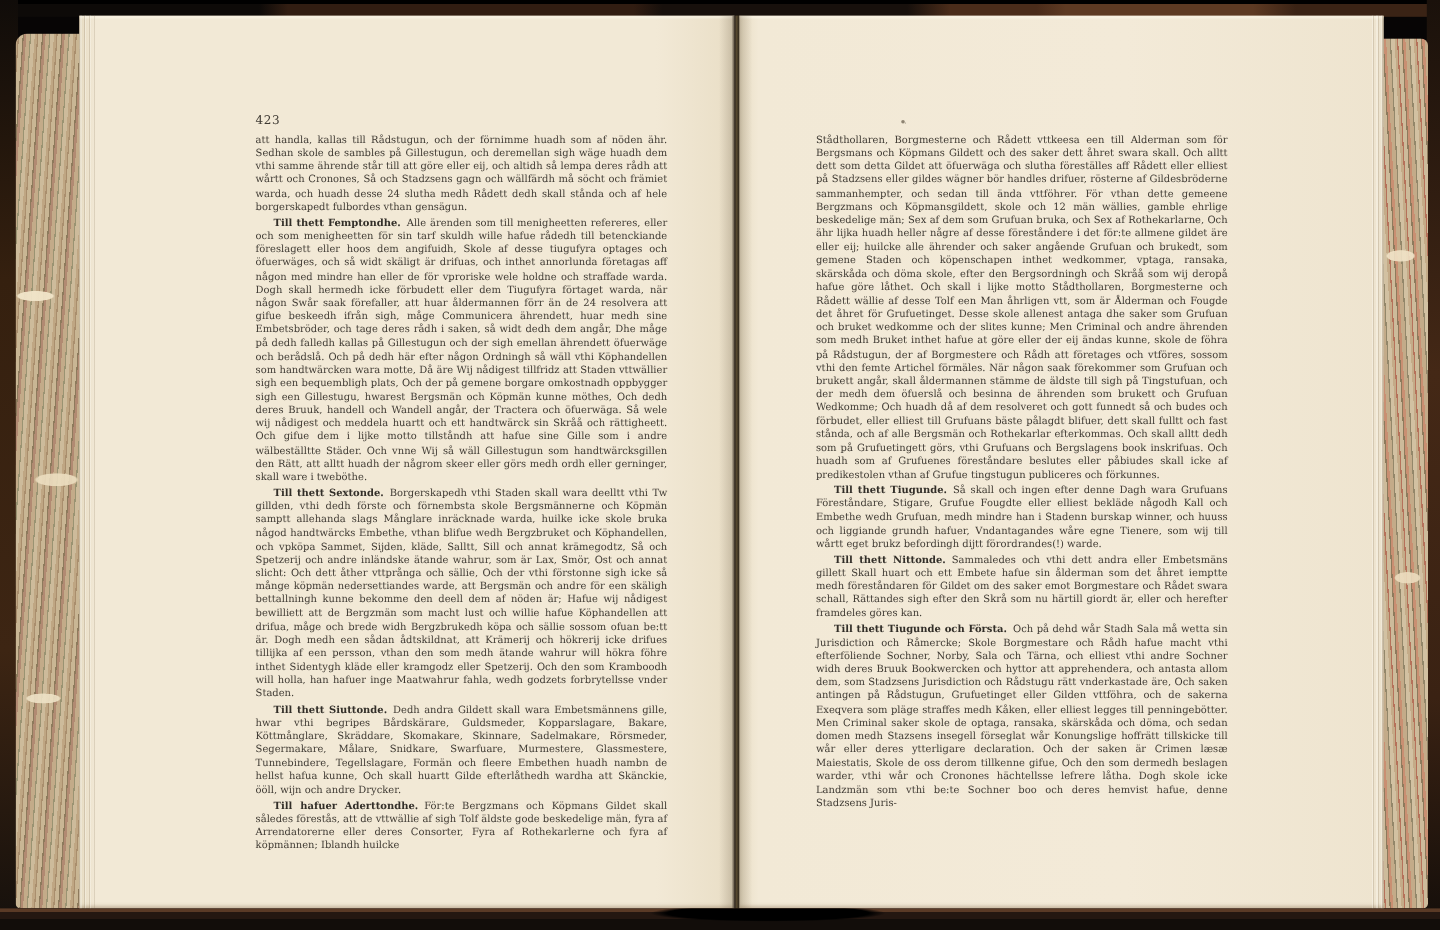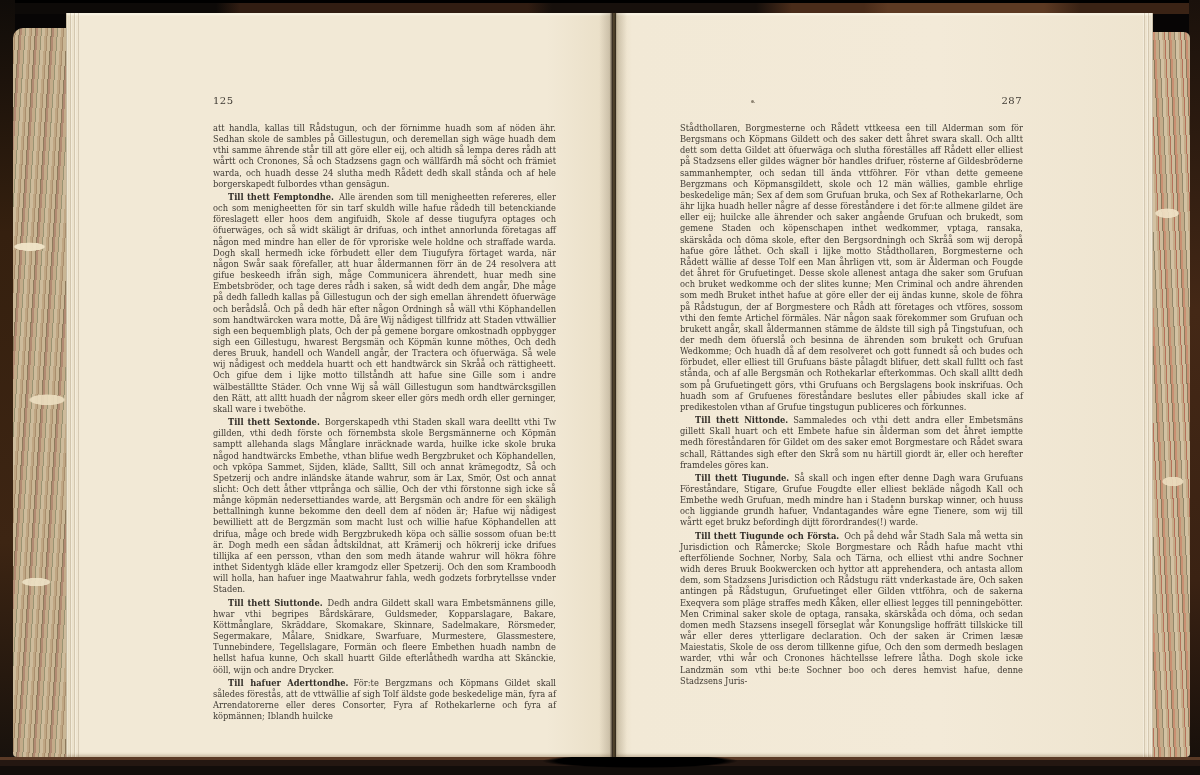--- a/index.html
+++ b/index.html
@@ -42,21 +42,21 @@
   .page.left::before{content:"";position:absolute;left:0;top:0;bottom:0;width:13px;
     background:repeating-linear-gradient(90deg,rgba(120,100,70,.22) 0 1px,rgba(255,255,250,.3) 1px 2px,rgba(0,0,0,0) 2px 4px);}
   .page.right::after{content:"";position:absolute;right:0;top:0;bottom:0;width:12px;
     background:repeating-linear-gradient(90deg,rgba(0,0,0,0) 0 2px,rgba(255,255,250,.3) 2px 3px,rgba(120,100,70,.22) 3px 4px);}
   .gutter{position:absolute;left:599px;top:13px;width:28px;height:744px;
     background:linear-gradient(90deg,rgba(0,0,0,0) 0,rgba(95,80,58,.22) 38%,#3c3226 49%,#57492f 53%,rgba(95,80,58,.22) 64%,rgba(0,0,0,0) 100%);}
   
   .pagenum{position:absolute;top:95px;font-size:10px;color:#3f3a33;letter-spacing:.5px;}
   .pagenum.l{left:213px;}
   .pagenum.r{left:680px;width:342px;text-align:right;}
-  .textblock{position:absolute;top:123px;width:343px;color:#3f3a33;
+  .textblock{position:absolute;top:111px;width:343px;color:#3f3a33;
     font-size:8.3px;line-height:11.15px;text-align:justify;
     text-rendering:optimizeLegibility;}
   .textblock.l{left:213px;}
   .textblock.r{left:680px;}
   .para{margin:0 0 2px 0;text-indent:15px;}
   .para.cont{text-indent:0;}
   .phead{font-weight:bold;color:#322e28;margin-right:5px;margin-top:44px;}
   .phead:empty{margin-right:0;}
   .speck{position:absolute;left:751px;top:100px;width:3px;height:3px;border-radius:50%;
     background:#8d8372;box-shadow:2px 1px 0 -1px #9a9080;}
@@ -70,22 +70,21 @@
   <div class="cover-right"></div>
   <div class="marble left"></div>
   <div class="marble right"></div>
 
   <div class="page left"></div>
   <div class="page right"></div>
   <div class="gutter"></div>
   <div class="cover-bottom"></div>
   <div class="speck"></div>
 
-  <div class="pagenum l">125</div>
-  <div class="pagenum r">287</div>
+  <div class="pagenum l">423</div>
 
   <div class="textblock l">
     <p class="para cont">
       <span class="phead"></span><span>att handla, kallas till Rådstugun, och der förnimme huadh som af nöden ähr. Sedhan skole de sambles på Gillestugun, och deremellan sigh wäge huadh dem vthi samme ährende står till att göre eller eij, och altidh så lempa deres rådh att wårtt och Cronones, Så och Stadzsens gagn och wällfärdh må söcht och främiet warda, och huadh desse 24 slutha medh Rådett dedh skall stånda och af hele borgerskapedt fulbordes vthan gensägun.</span>
     </p>
     <p class="para">
       <span class="phead">Till thett Femptondhe.</span><span>Alle ärenden som till menigheetten refereres, eller och som menigheetten för sin tarf skuldh wille hafue rådedh till betenckiande föreslagett eller hoos dem angifuidh, Skole af desse tiugufyra optages och öfuerwäges, och så widt skäligt är drifuas, och inthet annorlunda företagas aff någon med mindre han eller de för vproriske wele holdne och straffade warda. Dogh skall hermedh icke förbudett eller dem Tiugufyra förtaget warda, när någon Swår saak förefaller, att huar åldermannen förr än de 24 resolvera att gifue beskeedh ifrån sigh, måge Communicera ährendett, huar medh sine Embetsbröder, och tage deres rådh i saken, så widt dedh dem angår, Dhe måge på dedh falledh kallas på Gillestugun och der sigh emellan ährendett öfuerwäge och berådslå. Och på dedh här efter någon Ordningh så wäll vthi Köphandellen som handtwärcken wara motte, Då äre Wij nådigest tillfridz att Staden vttwällier sigh een bequembligh plats, Och der på gemene borgare omkostnadh oppbygger sigh een Gillestugu, hwarest Bergsmän och Köpmän kunne möthes, Och dedh deres Bruuk, handell och Wandell angår, der Tractera och öfuerwäga. Så wele wij nådigest och meddela huartt och ett handtwärck sin Skråå och rättigheett. Och gifue dem i lijke motto tillståndh att hafue sine Gille som i andre wälbeställtte Städer. Och vnne Wij så wäll Gillestugun som handtwärcksgillen den Rätt, att alltt huadh der någrom skeer eller görs medh ordh eller gerninger, skall ware i tweböthe.</span>
     </p>
     <p class="para">
       <span class="phead">Till thett Sextonde.</span><span>Borgerskapedh vthi Staden skall wara deelltt vthi Tw gillden, vthi dedh förste och förnembsta skole Bergsmännerne och Köpmän samptt allehanda slags Månglare inräcknade warda, huilke icke skole bruka någod handtwärcks Embethe, vthan blifue wedh Bergzbruket och Köphandellen, och vpköpa Sammet, Sijden, kläde, Salltt, Sill och annat krämegodtz, Så och Spetzerij och andre inländske ätande wahrur, som är Lax, Smör, Ost och annat slicht: Och dett åther vttprånga och sällie, Och der vthi förstonne sigh icke så månge köpmän nedersettiandes warde, att Bergsmän och andre för een skäligh bettallningh kunne bekomme den deell dem af nöden är; Hafue wij nådigest bewilliett att de Bergzmän som macht lust och willie hafue Köphandellen att drifua, måge och brede widh Bergzbrukedh köpa och sällie sossom ofuan be:tt är. Dogh medh een sådan ådtskildnat, att Krämerij och hökrerij icke drifues tillijka af een persson, vthan den som medh ätande wahrur will hökra föhre inthet Sidentygh kläde eller kramgodz eller Spetzerij. Och den som Kramboodh will holla, han hafuer inge Maatwahrur fahla, wedh godzets forbrytellsse vnder Staden.</span>
@@ -96,22 +95,22 @@
     <p class="para">
       <span class="phead">Till hafuer Aderttondhe.</span><span>För:te Bergzmans och Köpmans Gildet skall således förestås, att de vttwällie af sigh Tolf äldste gode beskedelige män, fyra af Arrendatorerne eller deres Consorter, Fyra af Rothekarlerne och fyra af köpmännen; Iblandh huilcke</span>
     </p>
   </div>
 
   <div class="textblock r">
     <p class="para cont">
       <span class="phead"></span><span>Stådthollaren, Borgmesterne och Rådett vttkeesa een till Alderman som för Bergsmans och Köpmans Gildett och des saker dett åhret swara skall. Och alltt dett som detta Gildet att öfuerwäga och slutha föreställes aff Rådett eller elliest på Stadzsens eller gildes wägner bör handles drifuer, rösterne af Gildesbröderne sammanhempter, och sedan till ända vttföhrer. För vthan dette gemeene Bergzmans och Köpmansgildett, skole och 12 män wällies, gamble ehrlige beskedelige män; Sex af dem som Grufuan bruka, och Sex af Rothekarlarne, Och ähr lijka huadh heller någre af desse föreståndere i det för:te allmene gildet äre eller eij; huilcke alle ährender och saker angående Grufuan och brukedt, som gemene Staden och köpenschapen inthet wedkommer, vptaga, ransaka, skärskåda och döma skole, efter den Bergsordningh och Skråå som wij deropå hafue göre låthet. Och skall i lijke motto Stådthollaren, Borgmesterne och Rådett wällie af desse Tolf een Man åhrligen vtt, som är Ålderman och Fougde det åhret för Grufuetinget. Desse skole allenest antaga dhe saker som Grufuan och bruket wedkomme och der slites kunne; Men Criminal och andre ährenden som medh Bruket inthet hafue at göre eller der eij ändas kunne, skole de föhra på Rådstugun, der af Borgmestere och Rådh att företages och vtföres, sossom vthi den femte Artichel förmäles. När någon saak förekommer som Grufuan och brukett angår, skall åldermannen stämme de äldste till sigh på Tingstufuan, och der medh dem öfuerslå och besinna de ährenden som brukett och Grufuan Wedkomme; Och huadh då af dem resolveret och gott funnedt så och budes och förbudet, eller elliest till Grufuans bäste pålagdt blifuer, dett skall fulltt och fast stånda, och af alle Bergsmän och Rothekarlar efterkommas. Och skall alltt dedh som på Grufuetingett görs, vthi Grufuans och Bergslagens book inskrifuas. Och huadh som af Grufuenes föreståndare beslutes eller påbiudes skall icke af predikestolen vthan af Grufue tingstugun publiceres och förkunnes.</span>
     </p>
     <p class="para">
-      <span class="phead">Till thett Nittonde.</span><span>Sammaledes och vthi dett andra eller Embetsmäns gillett Skall huart och ett Embete hafue sin ålderman som det åhret iemptte medh föreståndaren för Gildet om des saker emot Borgmestare och Rådet swara schall, Rättandes sigh efter den Skrå som nu härtill giordt är, eller och herefter framdeles göres kan.</span>
+      <span class="phead">Till thett Tiugunde.</span><span>Så skall och ingen efter denne Dagh wara Grufuans Föreståndare, Stigare, Grufue Fougdte eller elliest bekläde någodh Kall och Embethe wedh Grufuan, medh mindre han i Stadenn burskap winner, och huuss och liggiande grundh hafuer, Vndantagandes wåre egne Tienere, som wij till wårtt eget brukz befordingh dijtt förordrandes(!) warde.</span>
     </p>
     <p class="para">
-      <span class="phead">Till thett Tiugunde.</span><span>Så skall och ingen efter denne Dagh wara Grufuans Föreståndare, Stigare, Grufue Fougdte eller elliest bekläde någodh Kall och Embethe wedh Grufuan, medh mindre han i Stadenn burskap winner, och huuss och liggiande grundh hafuer, Vndantagandes wåre egne Tienere, som wij till wårtt eget brukz befordingh dijtt förordrandes(!) warde.</span>
+      <span class="phead">Till thett Nittonde.</span><span>Sammaledes och vthi dett andra eller Embetsmäns gillett Skall huart och ett Embete hafue sin ålderman som det åhret iemptte medh föreståndaren för Gildet om des saker emot Borgmestare och Rådet swara schall, Rättandes sigh efter den Skrå som nu härtill giordt är, eller och herefter framdeles göres kan.</span>
     </p>
     <p class="para">
       <span class="phead">Till thett Tiugunde och Första.</span><span>Och på dehd wår Stadh Sala må wetta sin Jurisdiction och Råmercke; Skole Borgmestare och Rådh hafue macht vthi efterföliende Sochner, Norby, Sala och Tärna, och elliest vthi andre Sochner widh deres Bruuk Bookwercken och hyttor att apprehendera, och antasta allom dem, som Stadzsens Jurisdiction och Rådstugu rätt vnderkastade äre, Och saken antingen på Rådstugun, Grufuetinget eller Gilden vttföhra, och de sakerna Exeqvera som pläge straffes medh Kåken, eller elliest legges till penningebötter. Men Criminal saker skole de optaga, ransaka, skärskåda och döma, och sedan domen medh Stazsens insegell förseglat wår Konungslige hoffrätt tillskicke till wår eller deres ytterligare declaration. Och der saken är Crimen læsæ Maiestatis, Skole de oss derom tillkenne gifue, Och den som dermedh beslagen warder, vthi wår och Cronones hächtellsse lefrere låtha. Dogh skole icke Landzmän som vthi be:te Sochner boo och deres hemvist hafue, denne Stadzsens Juris-</span>
     </p>
   </div>
 </div>
 
 </body></html>

